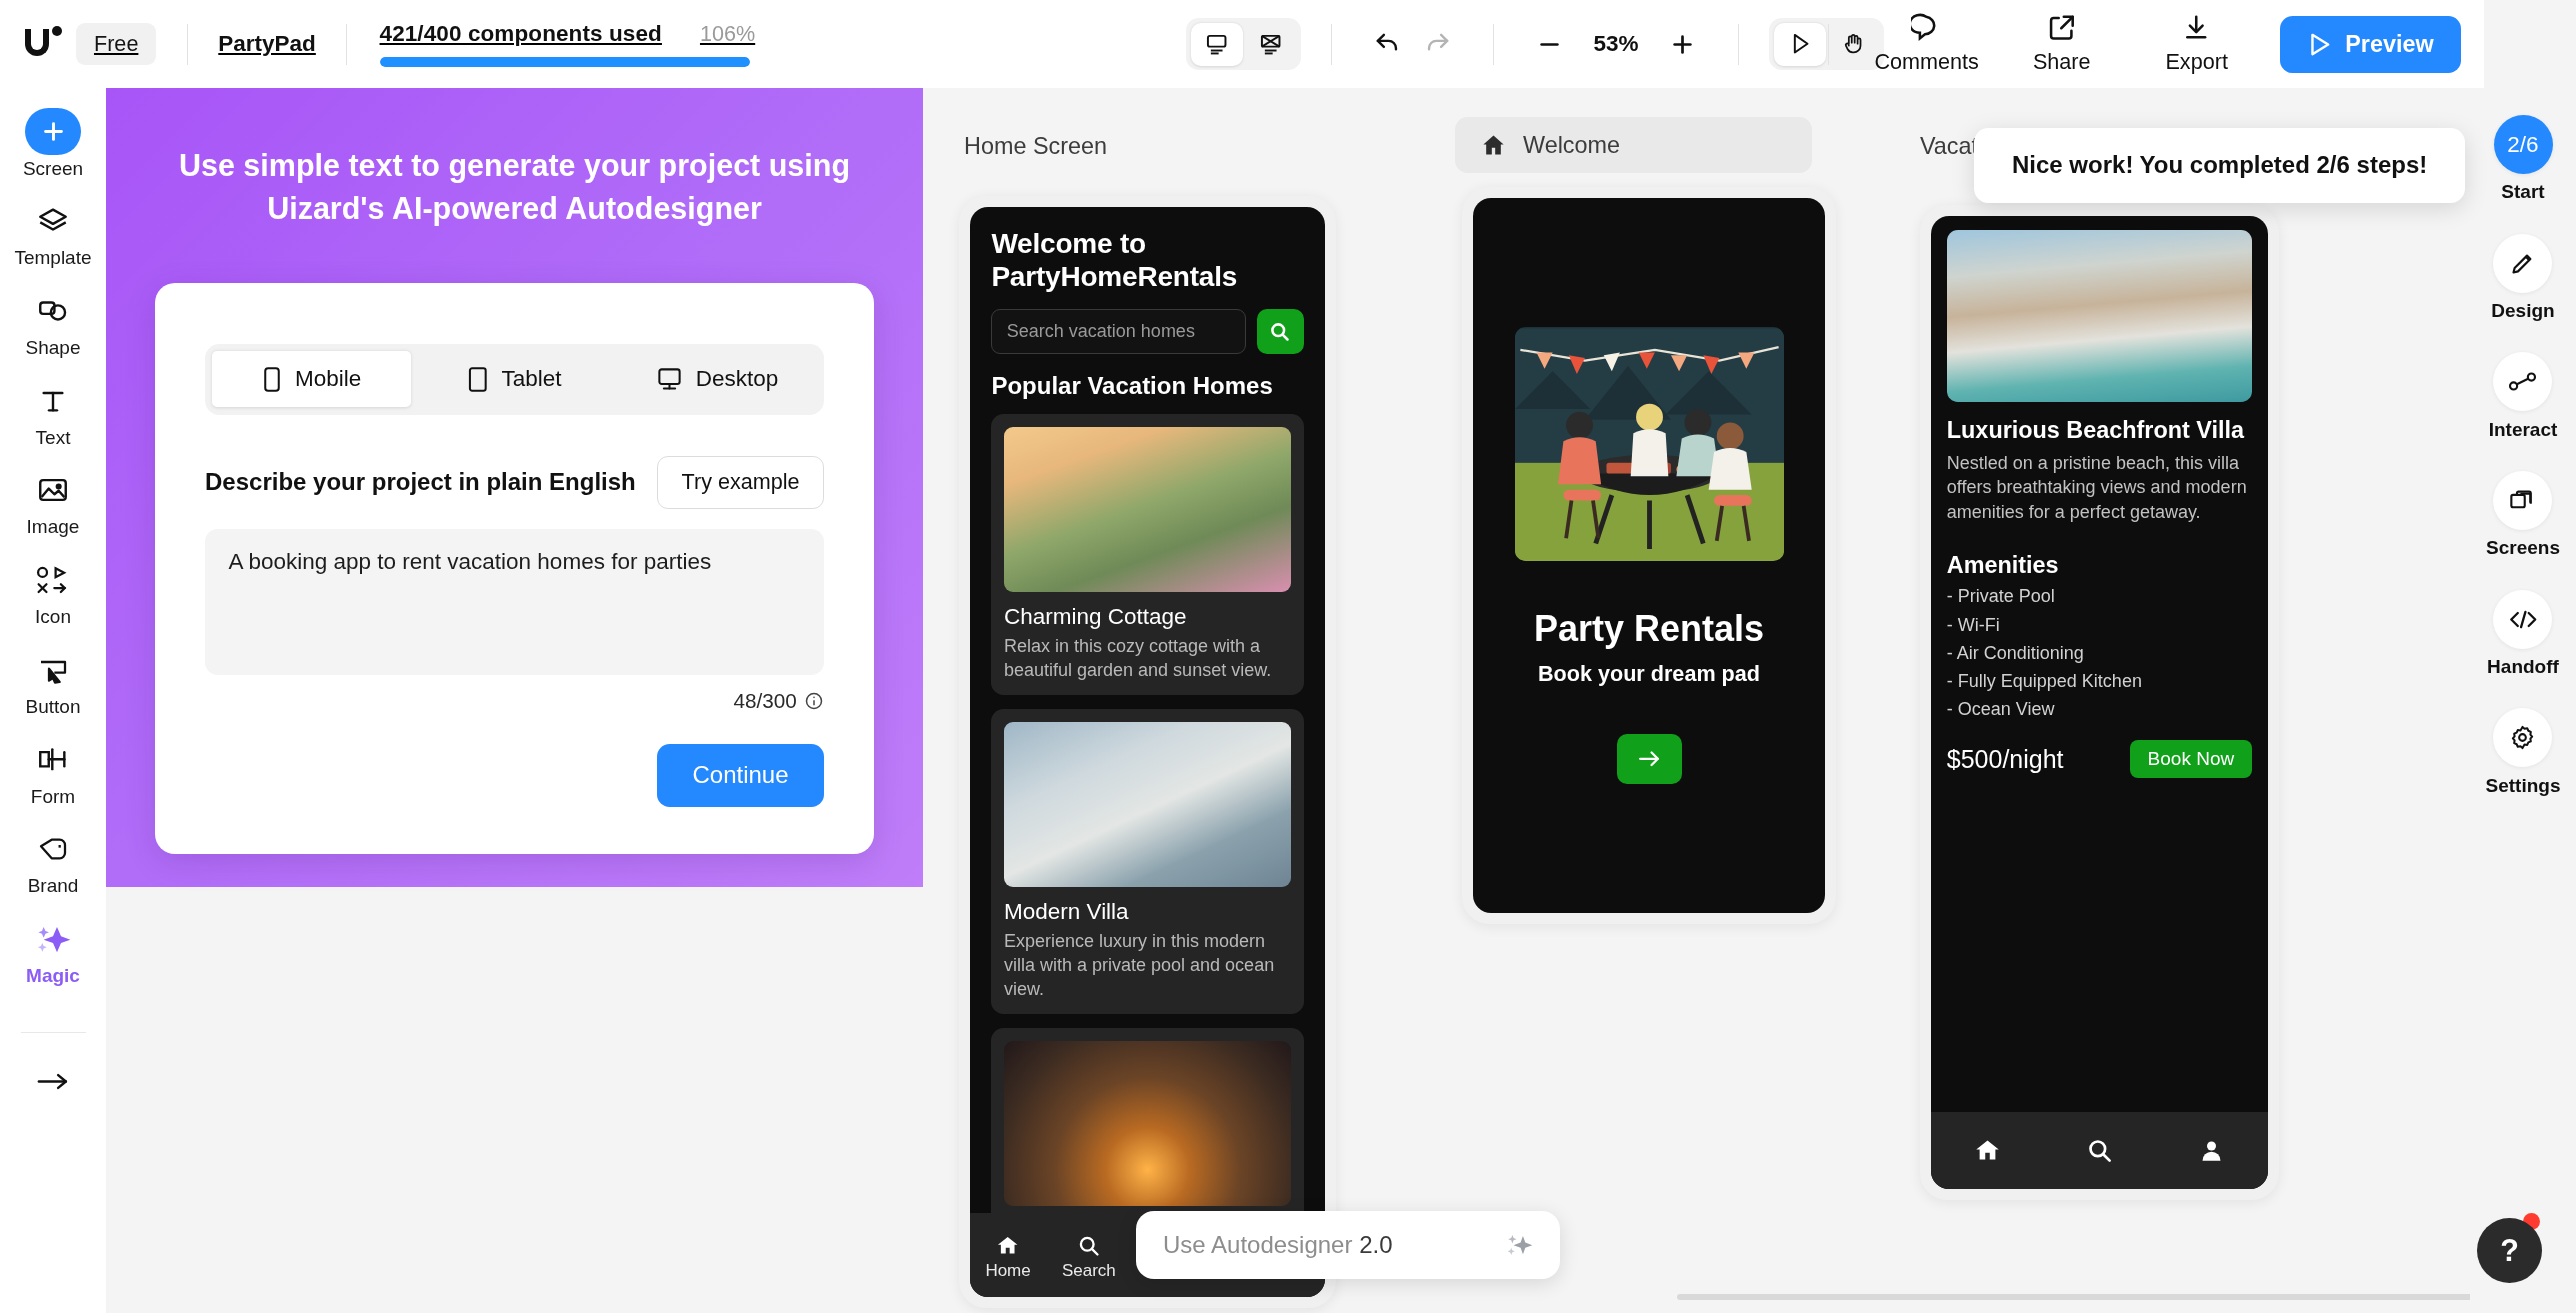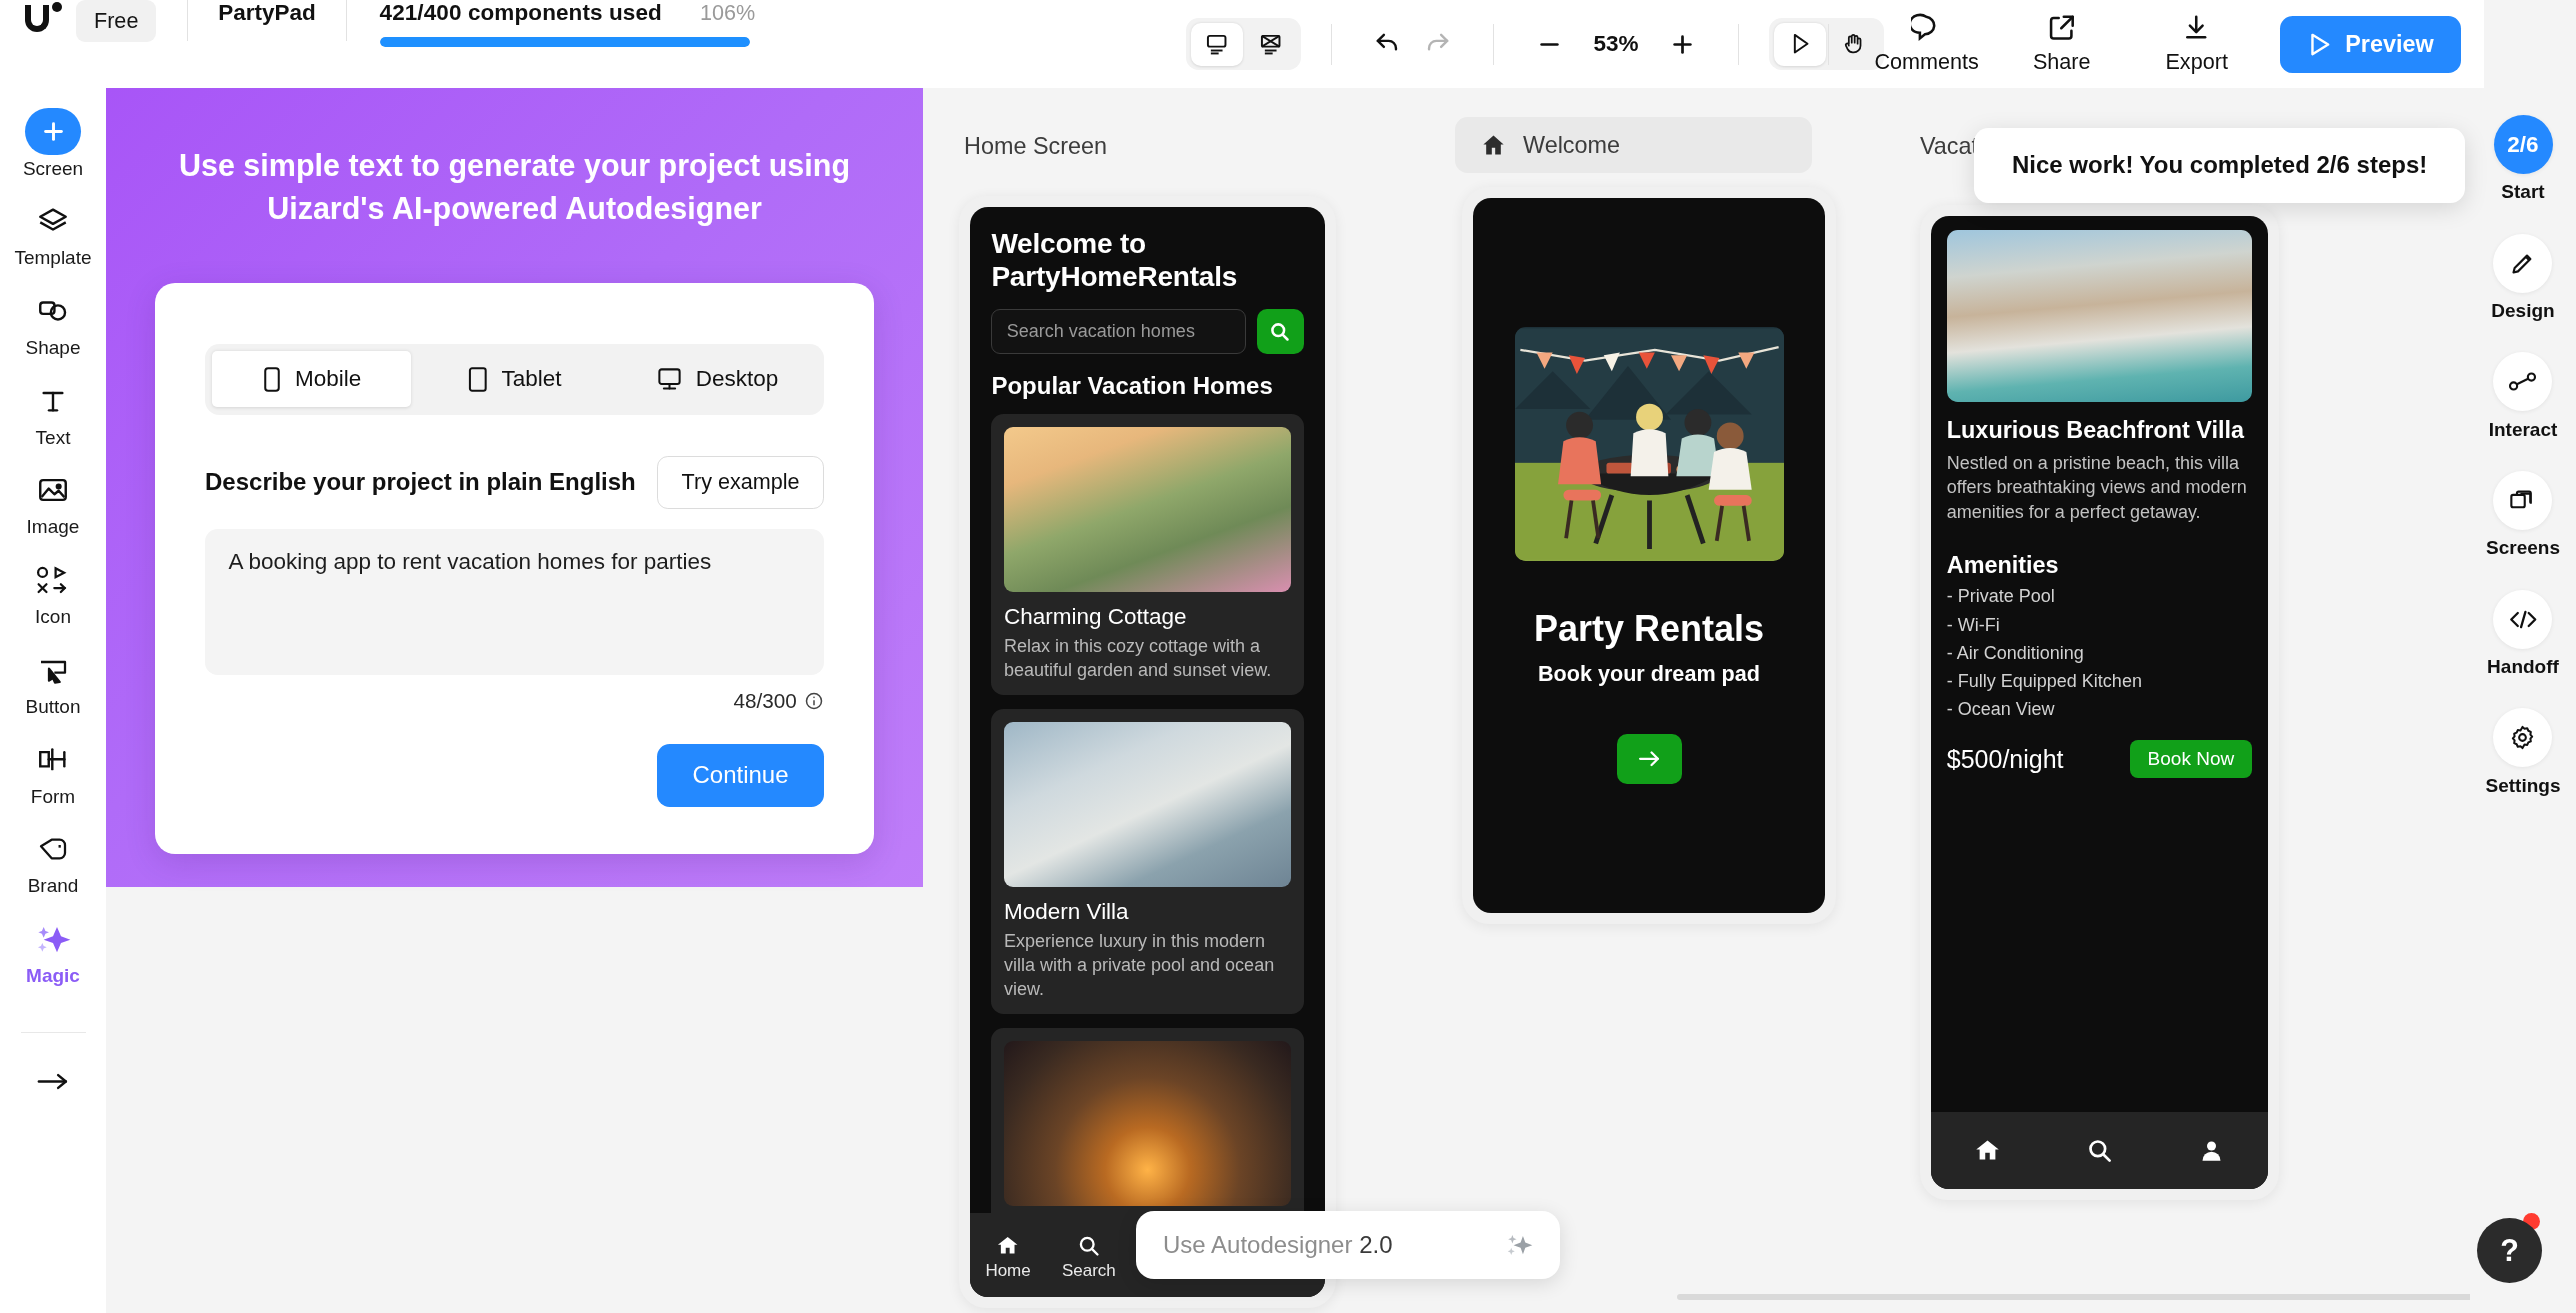--- a/index.html
+++ b/index.html
@@ -6,21 +6,21 @@
   html, body {
     width: 2576px; height: 1313px;
     font-family: "Liberation Sans", sans-serif;
     background: #ffffff; overflow: hidden;
   }
   .app { position: relative; width: 2576px; height: 1313px; background: #f4f4f4; }
 
   
   .topbar {
     position: absolute; top: 0; left: 0; width: 2484px; height: 88px;
-    background: #ffffff; display: flex; align-items: flex-start; z-index: 40;
+    background: #ffffff; display: flex; align-items: center; z-index: 40; text-decoration: underline;
   }
   .logo-u { margin-left: 23.4px; width: 40px; height: 40px; position: relative; }
   .logo-u .cup {
     position:absolute; left:1.8px; top:5.4px; width:23.4px; height:27px;
     border:6.3px solid #111; border-top:none;
     border-radius: 0 0 13.5px 13.5px;
   }
   .logo-u .dot {
     position:absolute; right:1.8px; top:1.8px; width:10px; height:10px;
     border-radius:50%; background:#111;
@@ -205,21 +205,21 @@
   .rightbar {
     position:absolute; right:0; top:88px; width:106px; height:1225px; background:#f4f4f4;
     display:flex; flex-direction:column; align-items:center; padding-top:27px;
   }
   .rb-item { display:flex; flex-direction:column; align-items:center; margin-bottom:30.5px; }
   .rb-circle {
     width:59px; height:59px; border-radius:50%; background:#fff;
     display:flex; align-items:center; justify-content:center;
     box-shadow: 0 0.9px 4.5px rgba(0,0,0,.07);
   }
-  .rb-circle.blue { background:#2489ff; color:#fff; font-size:22.5px; font-weight:700; }
+  .rb-circle.blue { background:#2489ff; color:#fff; font-size:22.5px; font-weight:400; }
   .rb-label { margin-top:7.2px; font-size:19px; color:#111; font-weight:600; }
   .help-btn {
     position:absolute; right:34px; bottom:30.5px; width:65px; height:65px; border-radius:50%;
     background:#2b2b2b; color:#fff; display:flex; align-items:center; justify-content:center;
     font-size:30.5px; font-weight:600;
   }
   .help-dot { position:absolute; right:36px; bottom:83px; width:17px; height:17px; border-radius:50%; background:#ff3b30; }
   .arrow-right { margin-top: 5.4px; }
 </style>
 </head>

